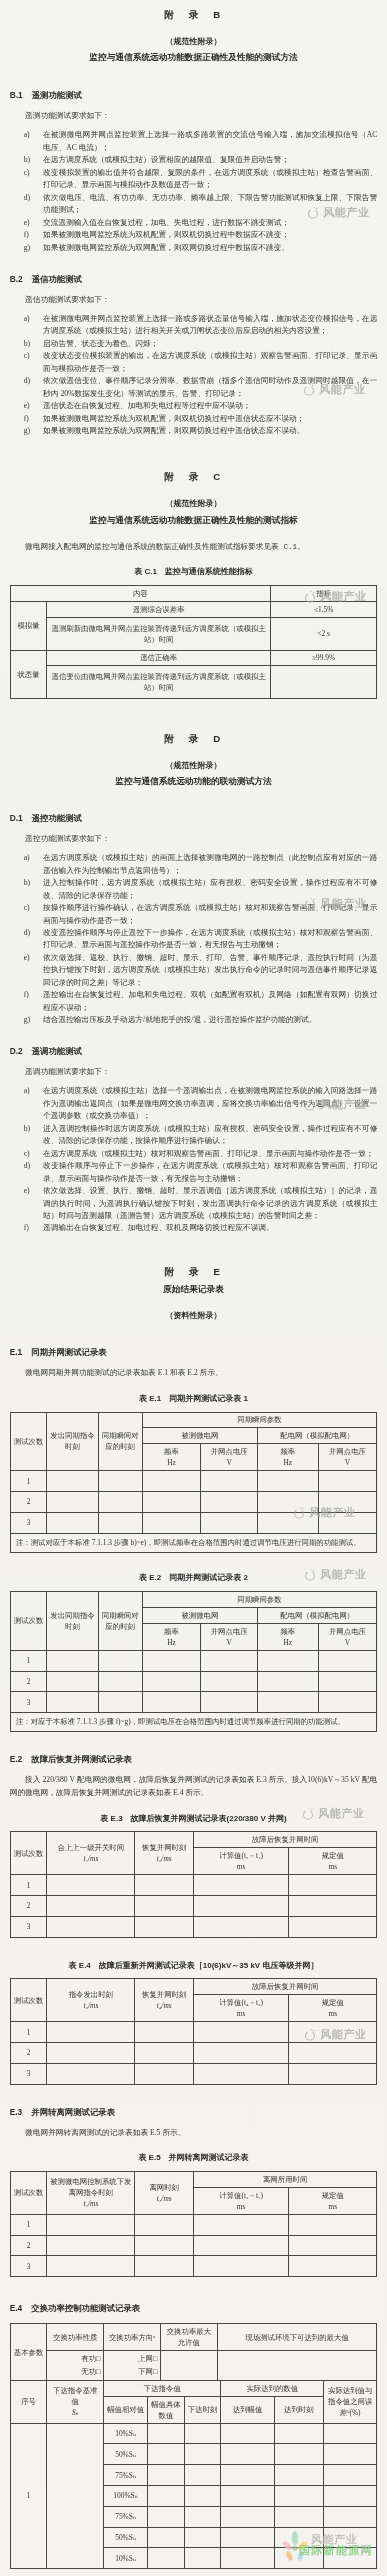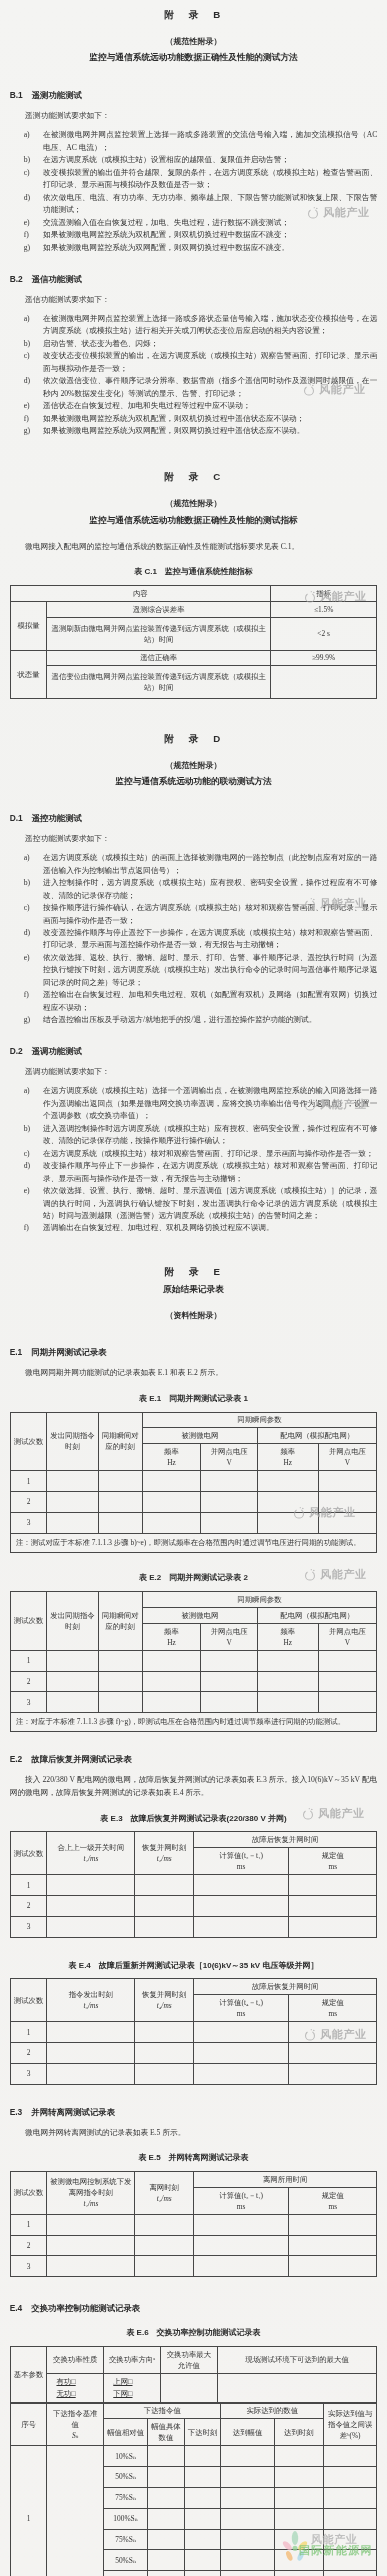--- a/index.html
+++ b/index.html
@@ -33,21 +33,21 @@
   
   .wm{position:absolute;display:flex;align-items:center;gap:3.2px;color:#a9a9a9;opacity:.8;
      font-family:"Liberation Sans","DejaVu Sans",sans-serif;font-weight:bold;font-size:11px;
      letter-spacing:0.6px;pointer-events:none;z-index:5;white-space:nowrap;}
   .wm svg{display:block;}
   .wm-color{position:absolute;z-index:5;pointer-events:none;}
   .wm-color .site{position:absolute;left:18px;top:14px;color:#7cc576;opacity:.75;
      font-family:"Liberation Sans","DejaVu Sans",sans-serif;font-weight:bold;font-size:11px;letter-spacing:1.3px;}
   .wm-color .gray{position:absolute;left:30px;top:2.6px;color:#b3b3b3;opacity:.8;
      font-family:"Liberation Sans","DejaVu Sans",sans-serif;font-weight:bold;font-size:11px;letter-spacing:0.6px;}
-  .checkrow{display:block;text-align:left;padding-left:6.5px;line-height:1.7;text-decoration:underline;}
+  .checkrow{display:block;text-align:right;padding-left:6.5px;line-height:1.7;}
 </style>
 </head>
 <body>
 
 <div class="page">
 <div class="content">
 
   <div class="doc-title t-big">附　录　B</div>
   <div class="doc-title t-sub">（规范性附录）</div>
   <div class="doc-title t-name">监控与通信系统远动功能数据正确性及性能的测试方法</div>
@@ -118,21 +118,21 @@
         </div>
     <div class="item">
           <span class="lbl">g)</span>
           <span class="txt">如果被测微电网监控系统为双网配置，则双网切换过程中遥信状态应不误动。</span>
         </div>
   </div>
 
   <div class="doc-title t-big" style="margin-top:34px;">附　录　C</div>
   <div class="doc-title t-sub">（规范性附录）</div>
   <div class="doc-title t-name">监控与通信系统远动功能数据正确性及性能的测试指标</div>
-  <div class="para" style="margin-top:14px;">微电网接入配电网的监控与通信系统的数据正确性及性能测试指标要求见表 C.1。</div>
+  <div class="para" style="margin-top:14px;font-family:Liberation Mono, monospace;">微电网接入配电网的监控与通信系统的数据正确性及性能测试指标要求见表 C.1。</div>
 
   <div class="cap">表 C.1　监控与通信系统性能指标</div>
   <table class="t">
     <colgroup>
           <col style="width:10%">
           <col style="width:61%">
           <col style="width:29%">
         </colgroup>
     <tbody>
           <tr>
@@ -560,21 +560,20 @@
             <td></td>
             <td></td>
           </tr>
   </tbody>
       </table>
 
   <div class="sec-h" style="margin-top:26px;">
     <span class="no">E.4</span><span>交换功率控制功能测试记录表</span>
   </div>
 
-  <div class="cap">表 E.6　交换功率控制功能测试记录表</div>
   <div class="tbl-wrap">
     <table class="t" style="border-bottom:none;">
       <colgroup>
             <col style="width:10%">
             <col style="width:15.5%">
             <col style="width:15.5%">
             <col style="width:15.5%">
             <col style="width:43.5%">
           </colgroup>
       <tbody>

